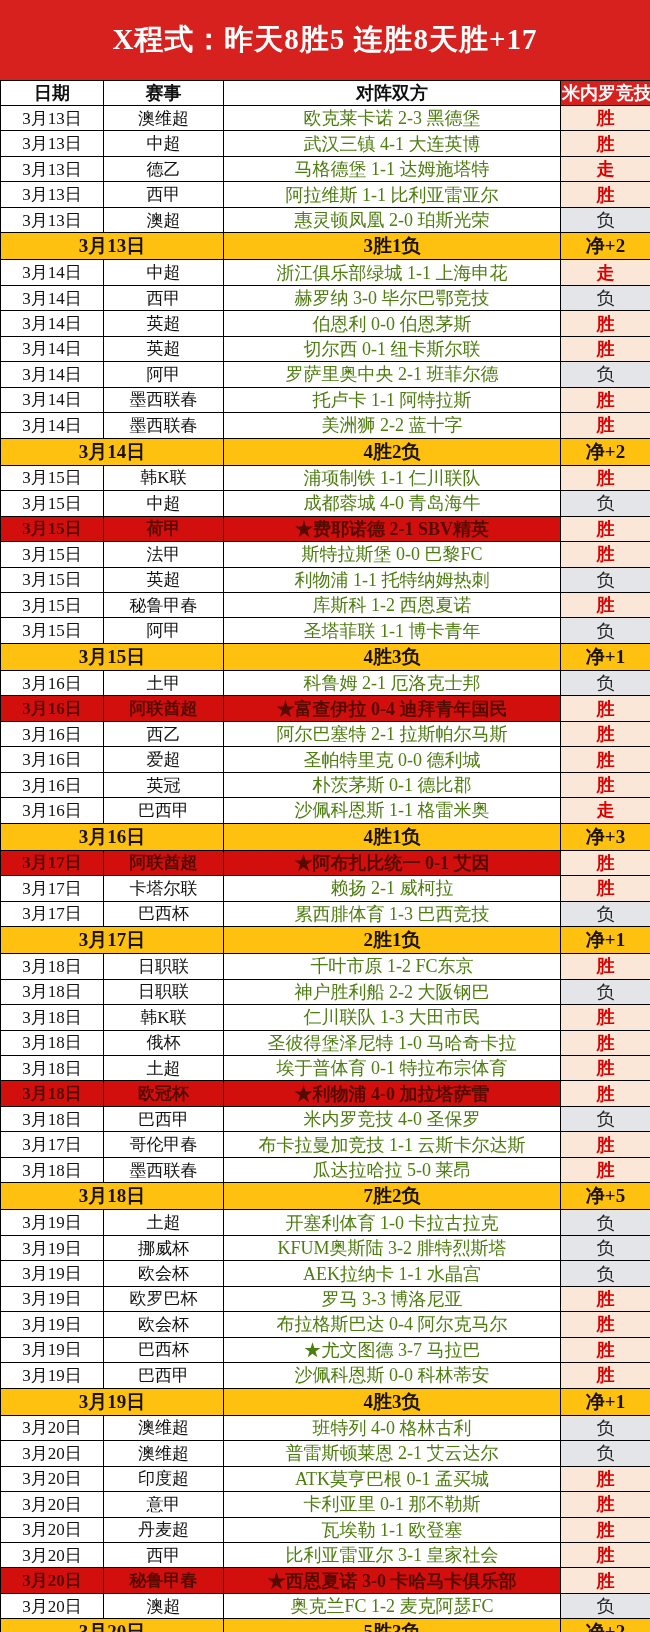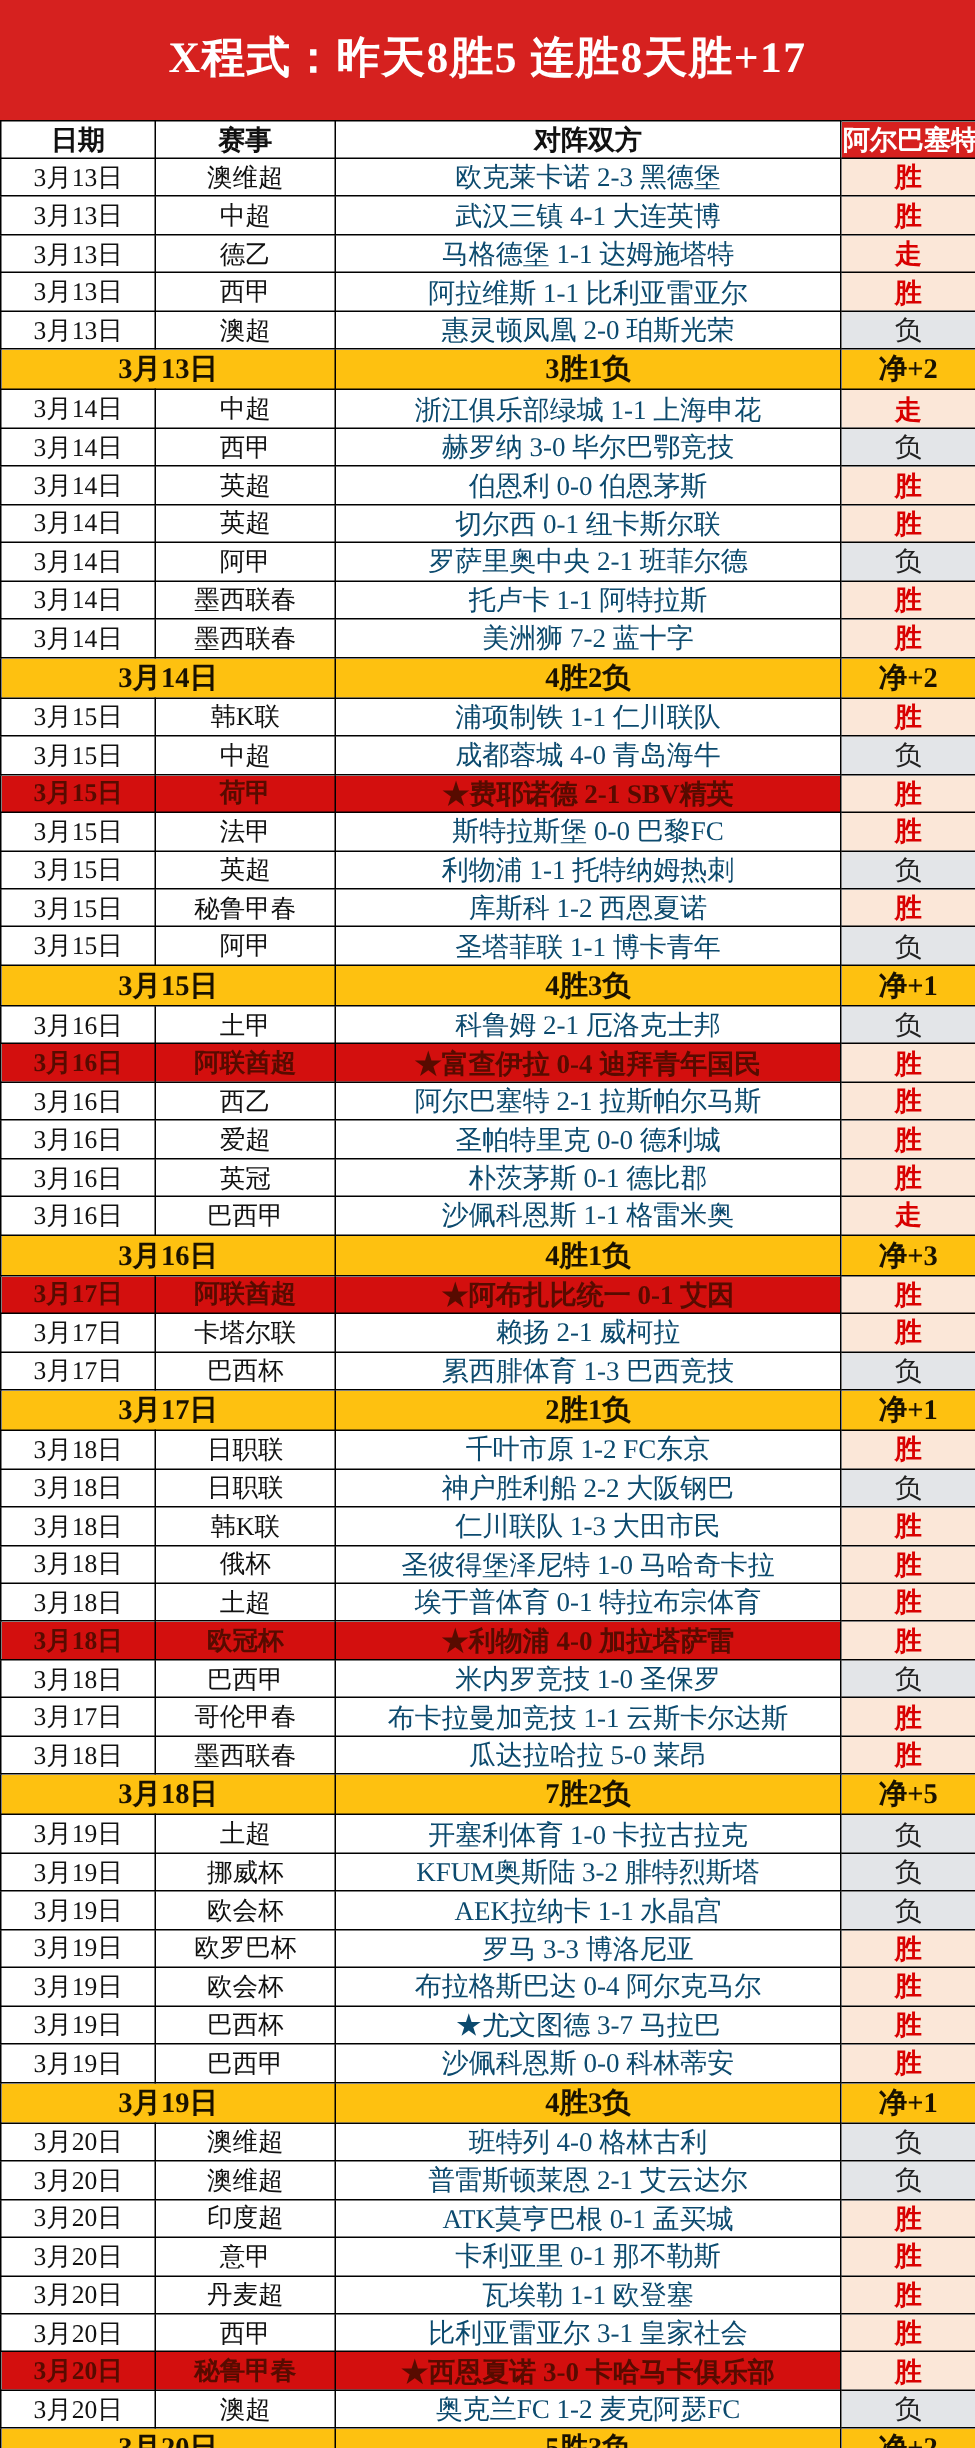--- a/index.html
+++ b/index.html
@@ -21,21 +21,21 @@
   col.c-result{width:90px;}
   td,th{
     border:1px solid #000;text-align:center;vertical-align:middle;
     overflow:hidden;white-space:nowrap;padding:0 1px;font-weight:normal;
   }
   tr.head-row{height:24px;}
   tr.head-row th{font-size:18px;font-weight:600;color:#111;background:#fff;}
   tr.head-row th.result-head{background:var(--title-bg,#d6211f);color:#fff;font-weight:bold;}
   tr.data-row{height:25.47px;}
   td.date-cell,td.league-cell{font-size:17px;color:#111;}
-  td.match-cell{font-size:18px;color:#0c4a6e;}
+  td.match-cell{font-size:18px;color:#4d7c0f;}
   td.result-cell{font-size:18px;}
   td.res-win{background:var(--win-bg,#fbe7d8);color:var(--win-text,#d90000);font-weight:bold;}
   td.res-lose{background:var(--lose-bg,#e3e5e8);color:#222;}
   tr.highlight td.date-cell,
   tr.highlight td.league-cell,
   tr.highlight td.match-cell{
     background:var(--hl-bg,#d30f0e);color:var(--hl-text,#570b00);font-weight:bold;
   }
   tr.summary-row{height:25.47px;background:var(--summary-bg,#fec110);}
   tr.summary-row td{font-size:19px;font-weight:600;color:#1a1200;}
@@ -52,21 +52,21 @@
     <col class="c-date">
       <col class="c-league">
       <col class="c-match">
       <col class="c-result">
   </colgroup>
   <thead>
     <tr class="head-row">
       <th>日期</th>
       <th>赛事</th>
       <th>对阵双方</th>
-      <th class="result-head">阿尔巴塞特</th>
+      <th class="result-head">米内罗竞技</th>
     </tr>
   </thead>
   <tbody id="table-body">
       <tr class="data-row">
         <td class="date-cell">3月13日</td>
         <td class="league-cell">澳维超</td>
         <td class="match-cell">欧克莱卡诺 2-3 黑德堡</td>
         <td class="result-cell res-win">胜</td>
       </tr>
       <tr class="data-row">
@@ -130,21 +130,21 @@
       </tr>
       <tr class="data-row">
         <td class="date-cell">3月14日</td>
         <td class="league-cell">墨西联春</td>
         <td class="match-cell">托卢卡 1-1 阿特拉斯</td>
         <td class="result-cell res-win">胜</td>
       </tr>
       <tr class="data-row">
         <td class="date-cell">3月14日</td>
         <td class="league-cell">墨西联春</td>
-        <td class="match-cell">美洲狮 7-2 蓝十字</td>
+        <td class="match-cell">美洲狮 2-2 蓝十字</td>
         <td class="result-cell res-win">胜</td>
       </tr>
       <tr class="summary-row">
         <td class="" colspan="2">3月14日</td>
         <td class="">4胜2负</td>
         <td class="">净+2</td>
       </tr>
       <tr class="data-row">
         <td class="date-cell">3月15日</td>
         <td class="league-cell">韩K联</td>
@@ -288,21 +288,21 @@
       </tr>
       <tr class="data-row highlight">
         <td class="date-cell">3月18日</td>
         <td class="league-cell">欧冠杯</td>
         <td class="match-cell">★利物浦 4-0 加拉塔萨雷</td>
         <td class="result-cell res-win">胜</td>
       </tr>
       <tr class="data-row">
         <td class="date-cell">3月18日</td>
         <td class="league-cell">巴西甲</td>
-        <td class="match-cell">米内罗竞技 1-0 圣保罗</td>
+        <td class="match-cell">米内罗竞技 4-0 圣保罗</td>
         <td class="result-cell res-lose">负</td>
       </tr>
       <tr class="data-row">
         <td class="date-cell">3月17日</td>
         <td class="league-cell">哥伦甲春</td>
         <td class="match-cell">布卡拉曼加竞技 1-1 云斯卡尔达斯</td>
         <td class="result-cell res-win">胜</td>
       </tr>
       <tr class="data-row">
         <td class="date-cell">3月18日</td>

